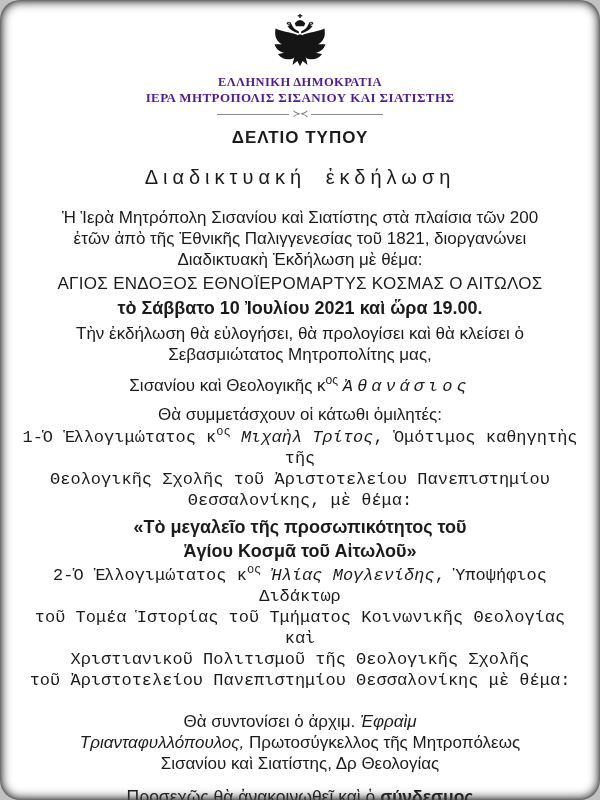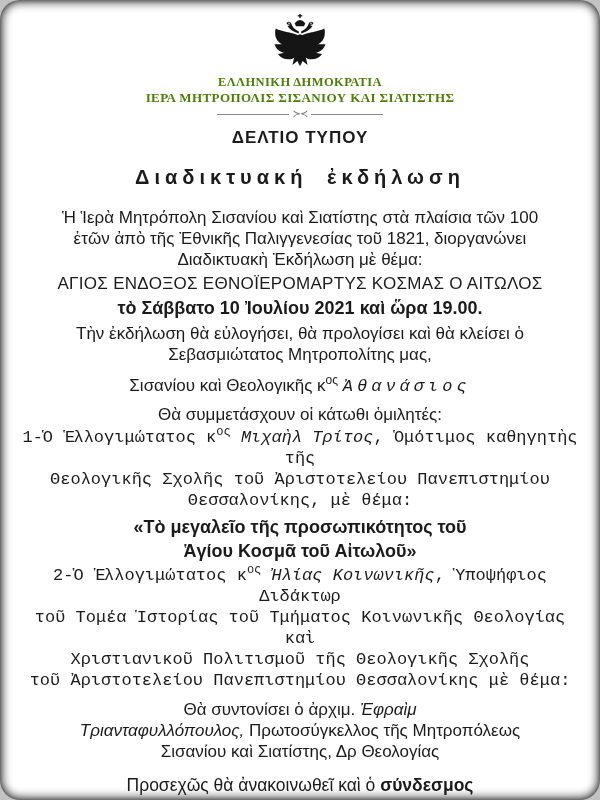--- a/index.html
+++ b/index.html
@@ -19,42 +19,42 @@
       0 0 0 600px #c2c2c2,
       inset 0 0 9px 3px rgba(60,60,60,0.85),
       inset 0 0 3px 1px rgba(90,90,90,0.55);
     pointer-events:none;
     z-index:5;
   }
   .content{position:relative;z-index:1;padding:14px 20px 0 20px;text-align:center;}
   .emblem{height:58px;display:flex;justify-content:center;align-items:flex-start;margin-bottom:3px;}
   .gov-line{
     font-family:"Liberation Serif","DejaVu Serif",serif;
-    font-weight:700;color:#4d7c0f;
+    font-weight:700;color:#4c1d95;
     font-size:12.5px;line-height:15px;letter-spacing:0.4px;
   }
   .gov-line2{font-size:13px;}
   .divider{display:flex;align-items:center;justify-content:center;margin:3px auto 8px auto;height:12px;}
   .divider .rule{width:72px;height:1px;background:#8a8a8a;}
   .divider .orn{color:#777;font-size:10px;line-height:10px;padding:0 4px;letter-spacing:-1px;font-family:"DejaVu Sans",sans-serif;}
   .press{font-size:17px;font-weight:700;letter-spacing:1px;margin-top:8px;line-height:20px;}
-  .doc-title{font-size:20px;font-weight:700;letter-spacing:5px;word-spacing:9px;margin-top:17px;line-height:25px;}
+  .doc-title{font-size:20px;font-weight:400;letter-spacing:5px;word-spacing:9px;margin-top:17px;line-height:25px;}
   .bodytext{margin-top:17px;font-size:17px;line-height:21px;}
   .p{white-space:pre-line;margin:0 auto;max-width:560px;}
   .caps{margin-top:3px;letter-spacing:0.3px;}
   .date{margin-top:3px;font-weight:700;font-size:18px;line-height:23px;}
   .blessing{margin-top:3px;}
   .metropolitan{margin-top:9px;margin-bottom:5px;line-height:24px;}
   .metropolitan .name{font-style:italic;letter-spacing:4px;font-family:Liberation Mono, monospace;}
   .sup{font-size:12px;vertical-align:super;line-height:0;text-align:center;}
   .speaker .name{font-style:italic;}
   .speaker{margin-top:2px;font-family:Liberation Mono, monospace;}
   .theme{font-weight:700;font-size:18px;line-height:24px;margin-top:4px;}
   .theme2{margin-top:29px;}
-  .coordinator{margin-top:8px;}
+  .coordinator{margin-top:20px;}
   .coordinator .name{font-style:italic;}
   .announce{margin-top:13px;font-size:17.5px;}
   .announce .b{font-weight:700;}
 </style>
 </head>
 <body>
 
 <div class="page">
   <div class="frame"></div>
 
@@ -86,21 +86,21 @@
       <span class="orn">≻≺</span>
       <span class="rule"></span>
     </div>
 
     <div class="press">ΔΕΛΤΙΟ ΤΥΠΟΥ</div>
 
     <div class="doc-title">Διαδικτυακή ἐκδήλωση</div>
 
     <div class="bodytext">
 
-      <div class="p">Ἡ Ἱερὰ Μητρόπολη Σισανίου καὶ Σιατίστης στὰ πλαίσια τῶν 100
+      <div class="p">Ἡ Ἱερὰ Μητρόπολη Σισανίου καὶ Σιατίστης στὰ πλαίσια τῶν 200
 ἐτῶν ἀπὸ τῆς Ἐθνικῆς Παλιγγενεσίας τοῦ 1821, διοργανώνει
 Διαδικτυακὴ Ἐκδήλωση μὲ θέμα:</div>
 
       <div class="p caps">ΑΓΙΟΣ ΕΝΔΟΞΟΣ ΕΘΝΟΪΕΡΟΜΑΡΤΥΣ ΚΟΣΜΑΣ Ο ΑΙΤΩΛΟΣ</div>
 
       <div class="p date">τὸ Σάββατο 10 Ἰουλίου 2021 καὶ ὥρα 19.00.</div>
 
       <div class="p blessing">Τὴν ἐκδήλωση θὰ εὐλογήσει, θὰ προλογίσει καὶ θὰ κλείσει ὁ
 Σεβασμιώτατος Μητροπολίτης μας,</div>
 
@@ -108,21 +108,21 @@
 
       <div class="p">Θὰ συμμετάσχουν οἱ κάτωθι ὁμιλητές:</div>
 
       <div class="p speaker"><span>1-Ὁ Ἑλλογιμώτατος κ</span><sup class="sup">ος</sup> <span class="name">Μιχαὴλ Τρίτος</span><span>, Ὁμότιμος καθηγητὴς τῆς
 Θεολογικῆς Σχολῆς τοῦ Ἀριστοτελείου Πανεπιστημίου
 Θεσσαλονίκης, μὲ θέμα:</span></div>
 
       <div class="p theme">«Τὸ μεγαλεῖο τῆς προσωπικότητος τοῦ
 Ἁγίου Κοσμᾶ τοῦ Αἰτωλοῦ»</div>
 
-      <div class="p speaker"><span>2-Ὁ Ἑλλογιμώτατος κ</span><sup class="sup">ος</sup> <span class="name">Ἠλίας Κοινωνικῆς</span><span>, Ὑποψήφιος Διδάκτωρ
+      <div class="p speaker"><span>2-Ὁ Ἑλλογιμώτατος κ</span><sup class="sup">ος</sup> <span class="name">Ἠλίας Μογλενίδης</span><span>, Ὑποψήφιος Διδάκτωρ
 τοῦ Τομέα Ἱστορίας τοῦ Τμήματος Κοινωνικῆς Θεολογίας καὶ
 Χριστιανικοῦ Πολιτισμοῦ τῆς Θεολογικῆς Σχολῆς
 τοῦ  Ἀριστοτελείου Πανεπιστημίου Θεσσαλονίκης μὲ θέμα:</span></div>
 
 
       <div class="p coordinator"><span>Θὰ συντονίσει ὁ ἀρχιμ. </span><span class="name">Ἐφραὶμ
 Τριανταφυλλόπουλος,</span><span> Πρωτοσύγκελλος τῆς Μητροπόλεως
 Σισανίου καὶ Σιατίστης, Δρ Θεολογίας</span></div>
 
       <div class="p announce"><span>Προσεχῶς θὰ ἀνακοινωθεῖ καὶ ὁ </span><span class="b">σύνδεσμος</span></div>

